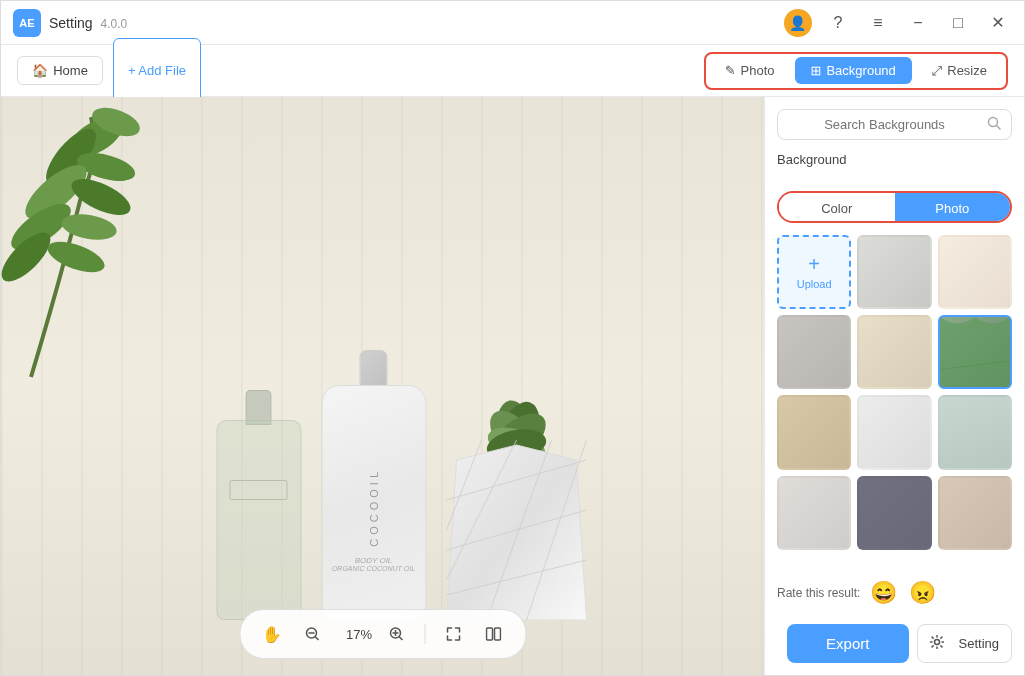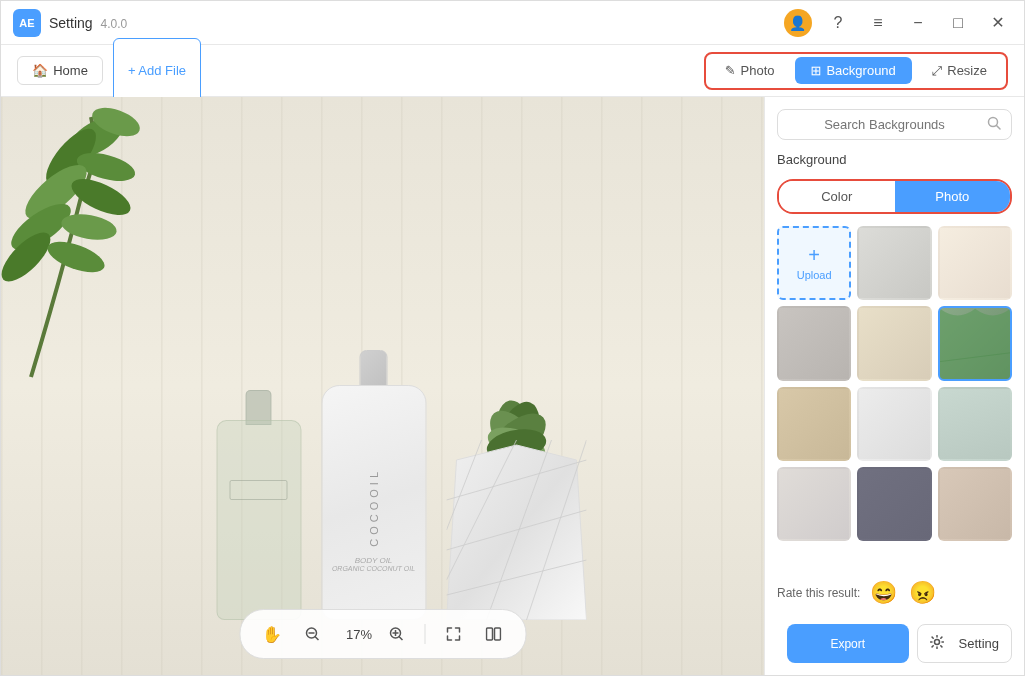--- a/index.html
+++ b/index.html
@@ -261,20 +261,21 @@
     .section-label {
       font-size: 13px;
       font-weight: 500;
       color: #444;
     }
     .bg-tabs {
       display: flex;
       border: 2px solid #e74c3c;
       border-radius: 16px;
       overflow: hidden;
+      margin-top: 12px;
     }
     .bg-tab {
       flex: 1;
       padding: 8px;
       text-align: center;
       font-size: 13px;
       cursor: pointer;
       border: none;
       background: #fff;
       color: #555;
@@ -345,21 +346,21 @@
       gap: 8px;
       margin-top: 4px;
     }
     .btn-export {
       flex: 1;
       padding: 10px;
       background: #4a9eff;
       color: #fff;
       border: none;
       border-radius: 8px;
-      font-size: 12px;
+      font-size: 15px;
       font-weight: 500;
       cursor: pointer;
       margin-left: 10px;
     }
     .btn-setting {
       display: flex;
       align-items: center;
       gap: 15px;
       padding: 10px 12px;
       border: 1px solid #ddd;

